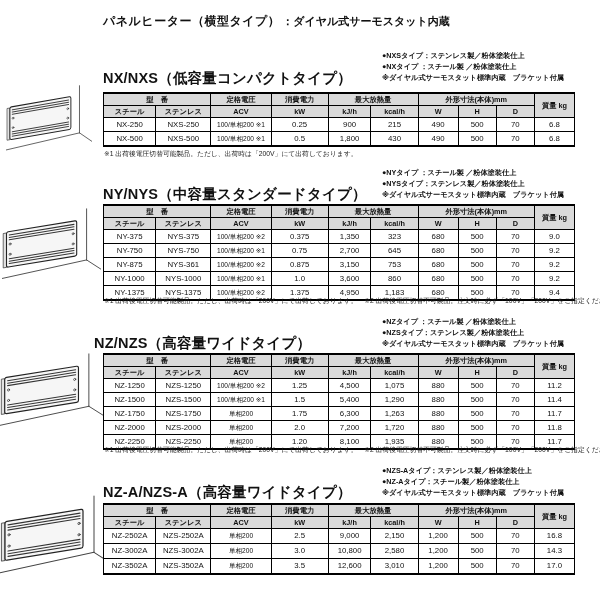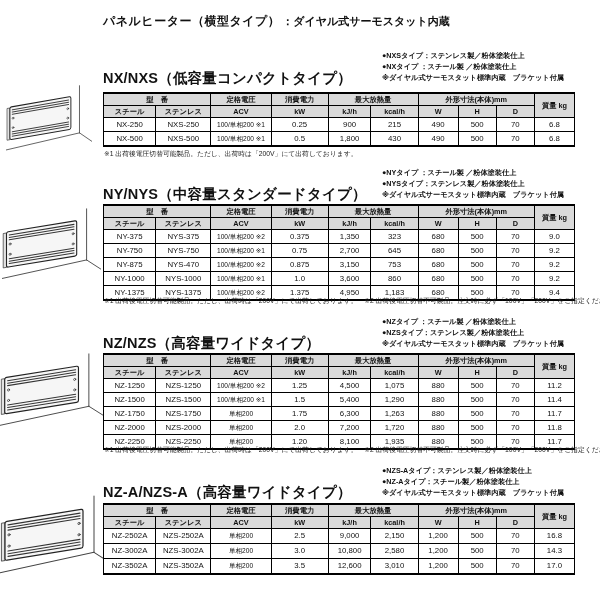--- a/index.html
+++ b/index.html
@@ -192,21 +192,21 @@
         <td>0.75</td>
         <td>2,700</td>
         <td>645</td>
         <td>680</td>
         <td>500</td>
         <td>70</td>
         <td>9.2</td>
       </tr>
       <tr>
         <td>NY-875</td>
-        <td>NYS-470</td>
+        <td>NYS-361</td>
         <td class="volt">100/単相200 ※2</td>
         <td>0.875</td>
         <td>3,150</td>
         <td>753</td>
         <td>680</td>
         <td>500</td>
         <td>70</td>
         <td>9.2</td>
       </tr>
       <tr>
@@ -238,21 +238,21 @@
 <div class="abs footnote" style="left:104px;top:296px">※1 出荷後電圧切替可能製品。ただし、出荷時は「200V」にて出荷しております。　※2 出荷後電圧切替不可製品。注文時に必ず「100V」「200V」をご指定ください。</div>
 
 <svg class="illu" style="left:0px;top:352px;width:104px;height:80px" viewBox="0 0 110 84" preserveAspectRatio="none">
     <use href="#heater-art"></use>
   </svg>
 <div class="abs notes" style="left:382px;top:316px">
   <div>●NZタイプ ：スチール製 ／粉体塗装仕上</div>
   <div>●NZSタイプ：ステンレス製／粉体塗装仕上</div>
   <div>※ダイヤル式サーモスタット標準内蔵　ブラケット付属</div>
 </div>
-<div class="abs sec-heading" style="left:103px;top:334px">NZ/NZS（高容量ワイドタイプ）</div>
+<div class="abs sec-heading" style="left:94px;top:334px">NZ/NZS（高容量ワイドタイプ）</div>
 <table class="spec abs" style="left:103px;top:353px">
   <colgroup>
     <col style="width:11.1%">
       <col style="width:11.7%">
       <col style="width:12.8%">
       <col style="width:12.1%">
     <col style="width:9.1%">
       <col style="width:10%">
       <col style="width:8.5%">
       <col style="width:8.1%">

